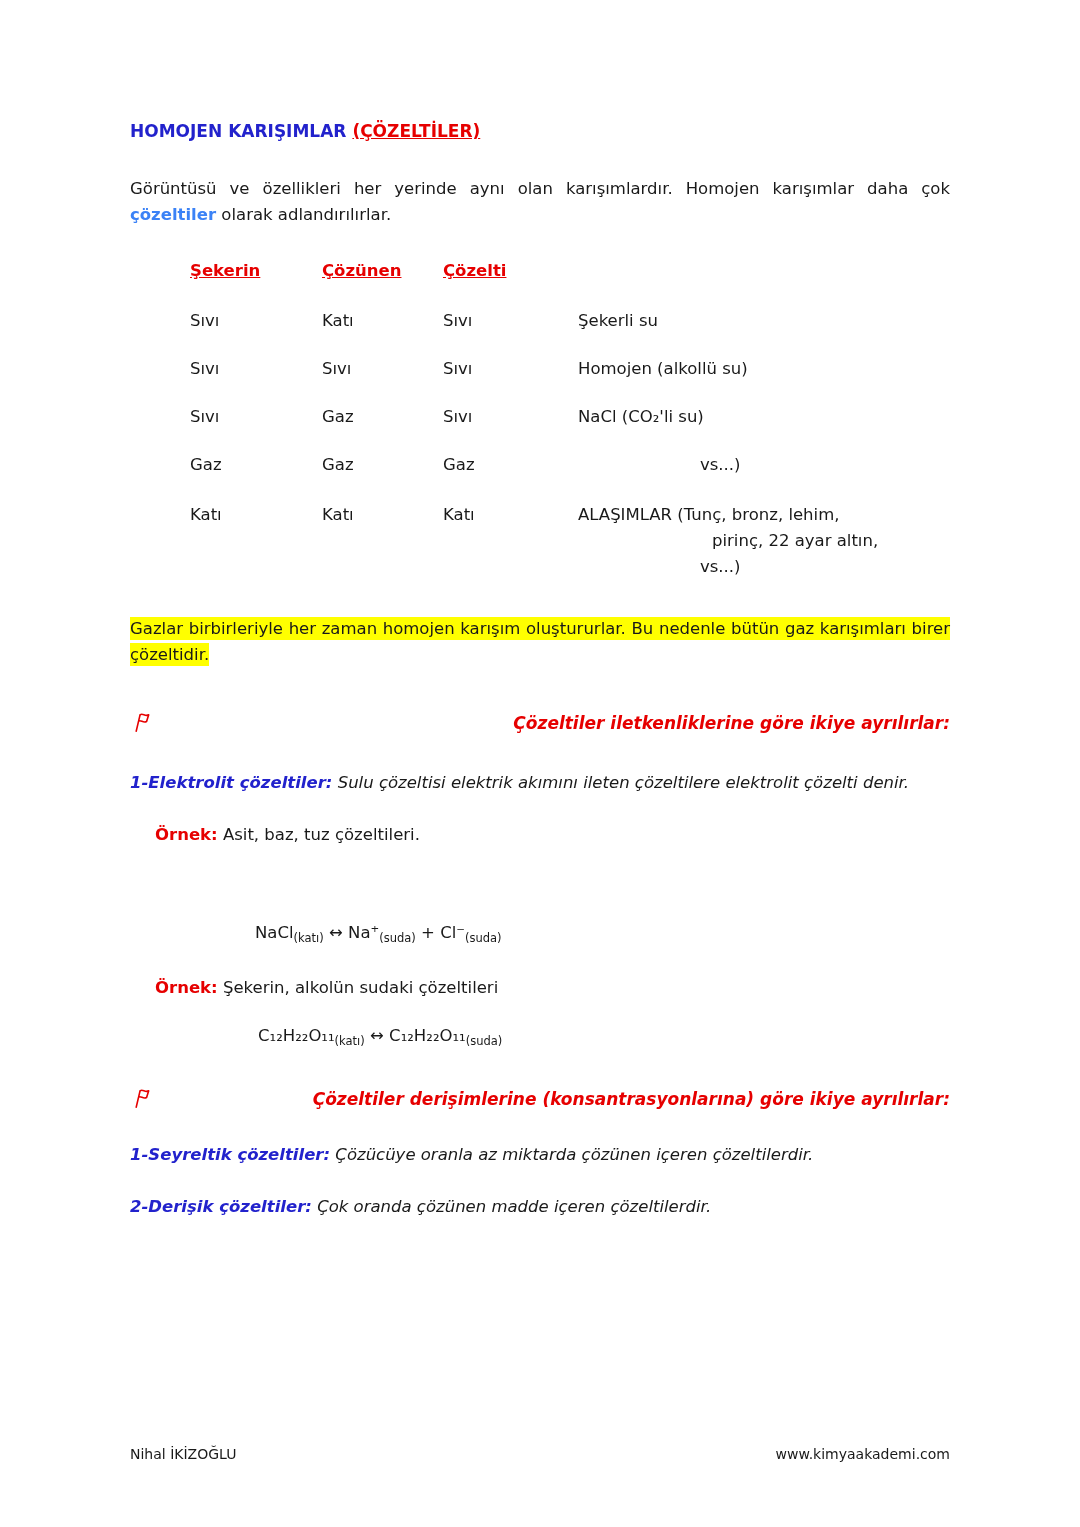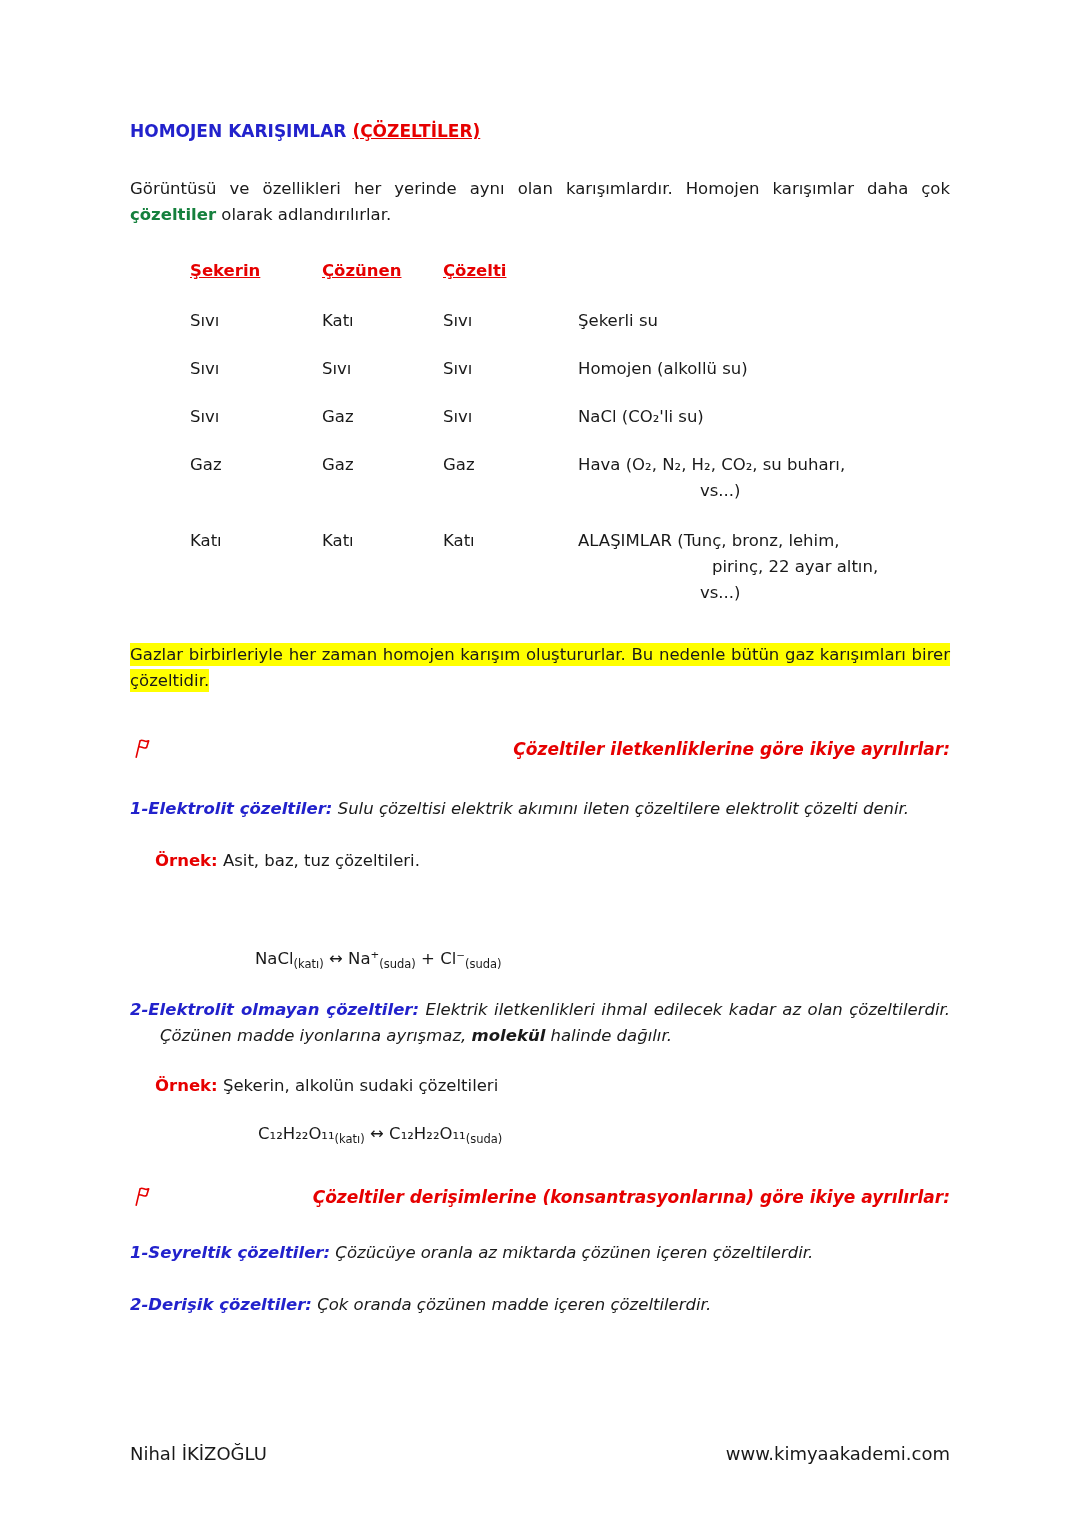--- a/index.html
+++ b/index.html
@@ -9,21 +9,21 @@
     font-family:"DejaVu Sans","Liberation Sans",sans-serif;
     font-size:16.5px; color:#191919; line-height:26px;
   }
   .page { padding:118px 130px 0 130px; }
   .bold { font-weight:bold; }
 
   .title { font-size:17px; font-weight:bold; color:#2222cc; margin-bottom:0; }
   .title .t-red { color:#e60000; text-decoration:underline; }
 
   .intro { margin-top:32px; text-align:justify; }
-  .intro .hl-red { color:#15803d; font-weight:bold; }
+  .intro .hl-red { color:#3b82f6; font-weight:bold; }
 
   
   .sol-table { margin-top:30px; margin-left:60px; }
   .t-row {
     display:grid;
     grid-template-columns:132px 121px 135px 1fr;
     margin-bottom:22px;
   }
   .t-head { margin-bottom:24px; }
   .t-head .th { color:#e60000; font-weight:bold; text-decoration:underline; }
@@ -55,21 +55,21 @@
   .eq { margin-left:125px; }
   .eq-1 { margin-top:72px; }
   .eq-2 { margin-top:22px; margin-left:128px; }
   .eq .state { font-size:11.5px; vertical-align:-4px; }
 
   .section-head-2 { margin-top:32px; }
 
   .footer {
     position:absolute; left:130px; right:130px; bottom:60px;
     display:flex; justify-content:space-between;
-    font-size:18px; color:#191919;
+    font-size:14px; color:#191919;
   }
 </style>
 </head>
 <body>
 
 <div class="page">
 
   <h1 class="title"><span>HOMOJEN KARIŞIMLAR </span><span class="t-red">(ÇÖZELTİLER)</span></h1>
 
   <p class="intro"><span>Görüntüsü ve özellikleri her yerinde aynı olan karışımlardır. Homojen karışımlar daha çok </span><span class="hl-red">çözeltiler</span><span> olarak adlandırılırlar.</span></p>
@@ -101,21 +101,20 @@
       <span class="cell">Gaz</span>
       <span class="cell">Sıvı</span>
       <span class="cell">NaCl (CO₂'li su)</span>
     </div>
 
     <div class="t-row t-row-4">
       <span class="cell">Gaz</span>
       <span class="cell">Gaz</span>
       <span class="cell">Gaz</span>
       <span class="cell">
-        <div class="ex-line">Hava (O₂, N₂, H₂, CO₂, su buharı,</div>
         <div class="ex-line ex-indent-1">vs...)</div>
       </span>
     </div>
 
     <div class="t-row t-row-5">
       <span class="cell">Katı</span>
       <span class="cell">Katı</span>
       <span class="cell">Katı</span>
       <span class="cell">
         <div class="ex-line">ALAŞIMLAR (Tunç, bronz, lehim,</div>
@@ -137,21 +136,20 @@
     </span>
     <span class="sh-text">Çözeltiler iletkenliklerine göre ikiye ayrılırlar:</span>
   </div>
 
   <p class="item item-1"><span class="lbl">1-Elektrolit çözeltiler:</span><span> Sulu çözeltisi elektrik akımını ileten çözeltilere elektrolit çözelti denir.</span></p>
 
   <p class="ornek"><span class="o-lbl">Örnek:</span><span> Asit, baz, tuz çözeltileri.</span></p>
 
   <p class="eq eq-1"><span>NaCl</span><span class="state">(katı)</span><span> ↔ Na⁺</span><span class="state">(suda)</span><span> + Cl⁻</span><span class="state">(suda)</span></p>
 
-  <p class="item item-2"><span class="lbl">2-Elektrolit olmayan çözeltiler:</span><span> Elektrik iletkenlikleri ihmal edilecek kadar az olan çözeltilerdir. Çözünen madde iyonlarına ayrışmaz, </span><span class="bold">molekül</span><span> halinde dağılır.</span></p>
 
   <p class="ornek ornek-2"><span class="o-lbl">Örnek:</span><span> Şekerin, alkolün sudaki çözeltileri</span></p>
 
   <p class="eq eq-2"><span>C₁₂H₂₂O₁₁</span><span class="state">(katı)</span><span> ↔ C₁₂H₂₂O₁₁</span><span class="state">(suda)</span></p>
 
   <div class="section-head section-head-2">
     <span class="icon-wrap">
       <svg viewBox="0 0 24 24" width="23" height="23" aria-hidden="true">
         <path d="M6.5 21 L10.5 4" stroke="#e60000" stroke-width="1.7" fill="none" stroke-linecap="round"></path>
         <path d="M10.5 4 C13.5 1.8 15.5 6.2 19.5 4 L17.3 11 C13.5 13 11.5 8.8 8.8 10.6" stroke="#e60000" stroke-width="1.7" fill="none" stroke-linejoin="round"></path>

